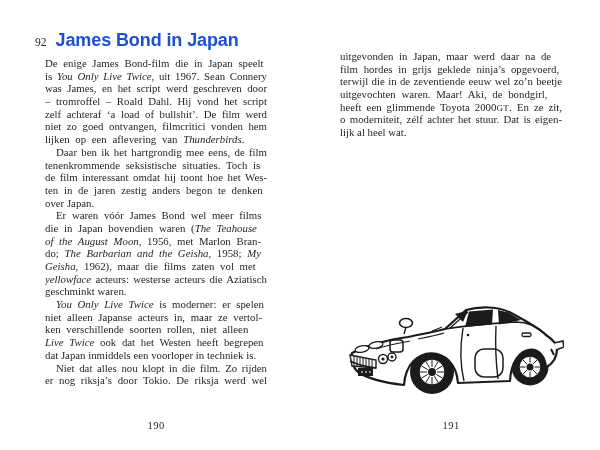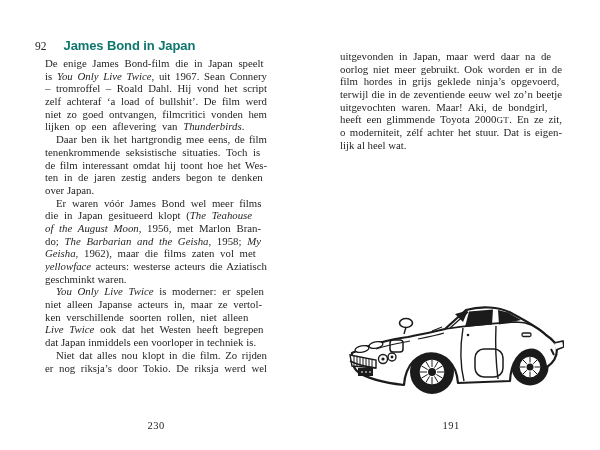--- a/index.html
+++ b/index.html
@@ -11,22 +11,22 @@
   .page.left{left:0;}
   .page.right{left:300px;}
 
   .chapter-head{
     position:absolute;left:35px;top:30px;display:flex;align-items:baseline;gap:9px;
   }
   .chap-num{
     font-family:"Liberation Serif", serif;font-size:11.5px;color:#262626;
   }
   .chap-title{
-    margin:8px;font-family:"Liberation Sans", sans-serif;font-weight:bold;
-    font-size:13px;letter-spacing:-0.1px;color:#0f766e;
+    margin:0;font-family:"Liberation Sans", sans-serif;font-weight:bold;
+    font-size:18px;letter-spacing:-0.1px;color:#1d4ed8;
   }
 
   .textblock{position:absolute;width:222px;}
   .tb-left{left:45px;top:57px;}
   .tb-right{left:40px;top:50px;}
 
   .textline{
     height:12.7px;line-height:12.7px;font-size:10.8px;overflow:hidden;
     white-space:nowrap;
   }
@@ -50,51 +50,51 @@
 <div class="spread">
 
   <div class="page left">
     <div class="chapter-head">
       <span class="chap-num">92</span>
       <h1 class="chap-title">James Bond in Japan</h1>
     </div>
     <div class="textblock tb-left">
         <div class="textline"><span class="lc" style="word-spacing: 3px;"><span>De enige James Bond-film die in Japan speelt</span></span></div>
         <div class="textline"><span class="lc" style="word-spacing: 2.03125px;"><span>is </span><span class="it">You Only Live Twice</span><span>, uit 1967. Sean Connery</span></span></div>
+        <div class="textline"><span class="lc" style="word-spacing: 2.84598px;"><span>was James, en het script werd geschreven door</span></span></div>
         <div class="textline"><span class="lc" style="word-spacing: 2.92383px;"><span>– tromroffel – Roald Dahl. Hij vond het script</span></span></div>
         <div class="textline"><span class="lc" style="word-spacing: 2.83008px;"><span>zelf achteraf ‘a load of bullshit’. De film werd</span></span></div>
         <div class="textline"><span class="lc" style="word-spacing: 2.86719px;"><span>niet zo goed ontvangen, filmcritici vonden hem</span></span></div>
         <div class="textline"><span class="lc" style="word-spacing: 3px;"><span>lijken op een aflevering van </span><span class="it">Thunderbirds</span><span>.</span></span></div>
         <div class="textline indent"><span class="lc" style="word-spacing: 1.60352px;"><span>Daar ben ik het hartgrondig mee eens, de film</span></span></div>
         <div class="textline"><span class="lc" style="word-spacing: 3px; text-align: right;"><span>tenenkrommende seksistische situaties. Toch is</span></span></div>
         <div class="textline"><span class="lc" style="word-spacing: 1.87109px;"><span>de film interessant omdat hij toont hoe het Wes-</span></span></div>
         <div class="textline"><span class="lc" style="word-spacing: 3px;"><span>ten in de jaren zestig anders begon te denken</span></span></div>
         <div class="textline parend"><span class="lc"><span>over Japan.</span></span></div>
         <div class="textline indent"><span class="lc" style="word-spacing: 3px;"><span>Er waren vóór James Bond wel meer films</span></span></div>
-        <div class="textline"><span class="lc" style="word-spacing: 3px;"><span>die in Japan gesitueerd klopt (</span><span class="it">The Teahouse</span></span></div>
+        <div class="textline"><span class="lc" style="word-spacing: 3px;"><span>die in Japan bovendien waren (</span><span class="it">The Teahouse</span></span></div>
         <div class="textline"><span class="lc" style="word-spacing: 3px;"><span class="it">of the August Moon</span><span>, 1956, met Marlon Bran-</span></span></div>
         <div class="textline"><span class="lc" style="word-spacing: 3px;"><span>do; </span><span class="it">The Barbarian and the Geisha</span><span>, 1958; </span><span class="it">My</span></span></div>
         <div class="textline"><span class="lc" style="word-spacing: 3px;"><span class="it">Geisha</span><span>, 1962), maar die films zaten vol met</span></span></div>
         <div class="textline"><span class="lc" style="word-spacing: 1.52812px;"><span class="it">yellowface</span><span> acteurs: westerse acteurs die Aziatisch</span></span></div>
         <div class="textline parend"><span class="lc"><span>geschminkt waren.</span></span></div>
         <div class="textline indent"><span class="lc" style="word-spacing: 3px;"><span class="it">You Only Live Twice</span><span> is moderner: er spelen</span></span></div>
         <div class="textline"><span class="lc" style="word-spacing: 3px;"><span>niet alleen Japanse acteurs in, maar ze vertol-</span></span></div>
         <div class="textline"><span class="lc" style="word-spacing: 3px;"><span>ken verschillende soorten rollen, niet alleen</span></span></div>
         <div class="textline"><span class="lc" style="word-spacing: 3px;"><span class="it">Live Twice</span><span> ook dat het Westen heeft begrepen</span></span></div>
         <div class="textline parend"><span class="lc"><span>dat Japan inmiddels een voorloper in techniek is.</span></span></div>
         <div class="textline indent"><span class="lc" style="word-spacing: 1.92014px;"><span>Niet dat alles nou klopt in die film. Zo rijden</span></span></div>
         <div class="textline"><span class="lc" style="word-spacing: 2.94336px;"><span>er nog riksja’s door Tokio. De riksja werd wel</span></span></div>
       </div>
-    <div class="folio folio-left">230</div>
+    <div class="folio folio-left">190</div>
   </div>
 
   <div class="page right">
     <div class="textblock tb-right">
         <div class="textline"><span class="lc" style="word-spacing: 3px;"><span>uitgevonden in Japan, maar werd daar na de</span></span></div>
-        <div class="textline"><span class="lc" style="word-spacing: 2.22656px;"><span>oorlog niet meer gebruikt. Ook worden er in de</span></span></div>
         <div class="textline"><span class="lc" style="word-spacing: 3px;"><span>film hordes in grijs geklede ninja’s opgevoerd,</span></span></div>
         <div class="textline"><span class="lc" style="word-spacing: 0.693359px;"><span>terwijl die in de zeventiende eeuw wel zo’n beetje</span></span></div>
         <div class="textline"><span class="lc" style="word-spacing: 3px;"><span>uitgevochten waren. Maar! Aki, de bondgirl,</span></span></div>
         <div class="textline"><span class="lc" style="word-spacing: 2.3058px;"><span>heeft een glimmende Toyota 2000</span><span class="sc">GT</span><span>. En ze zit,</span></span></div>
         <div class="textline"><span class="lc" style="word-spacing: 1.66602px;"><span>o moderniteit, zélf achter het stuur. Dat is eigen-</span></span></div>
         <div class="textline parend"><span class="lc"><span>lijk al heel wat.</span></span></div>
       </div>
 
     <div class="illustration" aria-label="toyota-2000gt-line-drawing">
       <svg viewBox="0 0 218 108" width="218" height="108">

